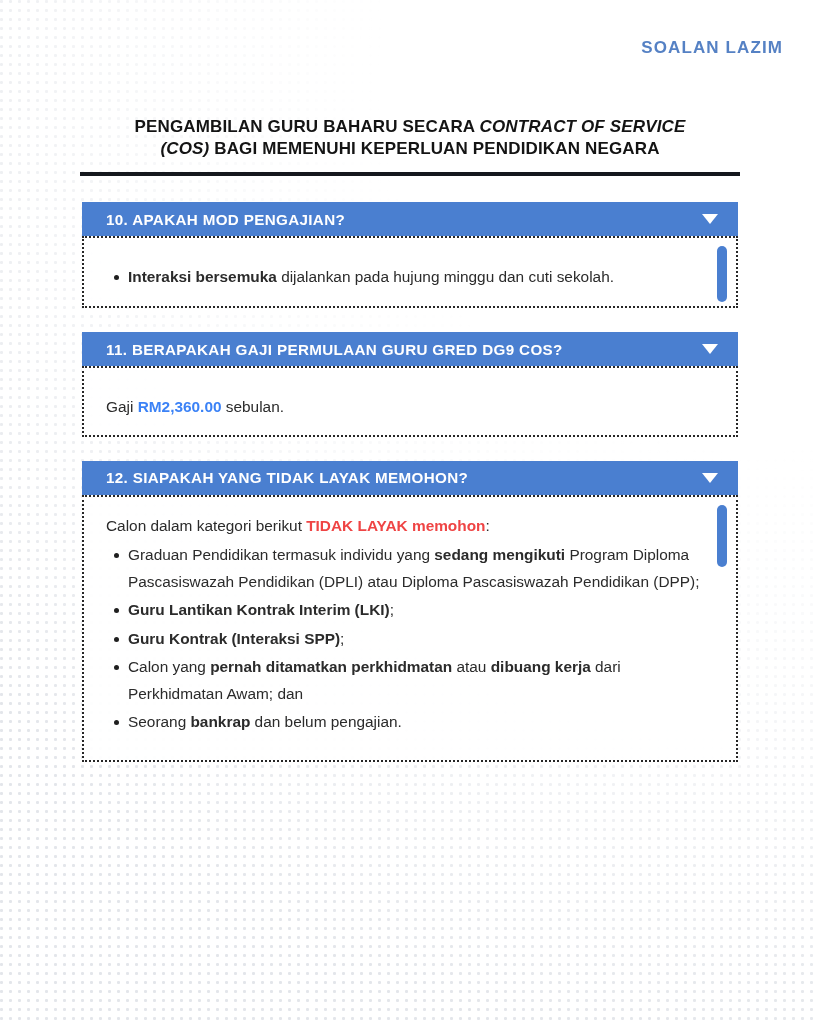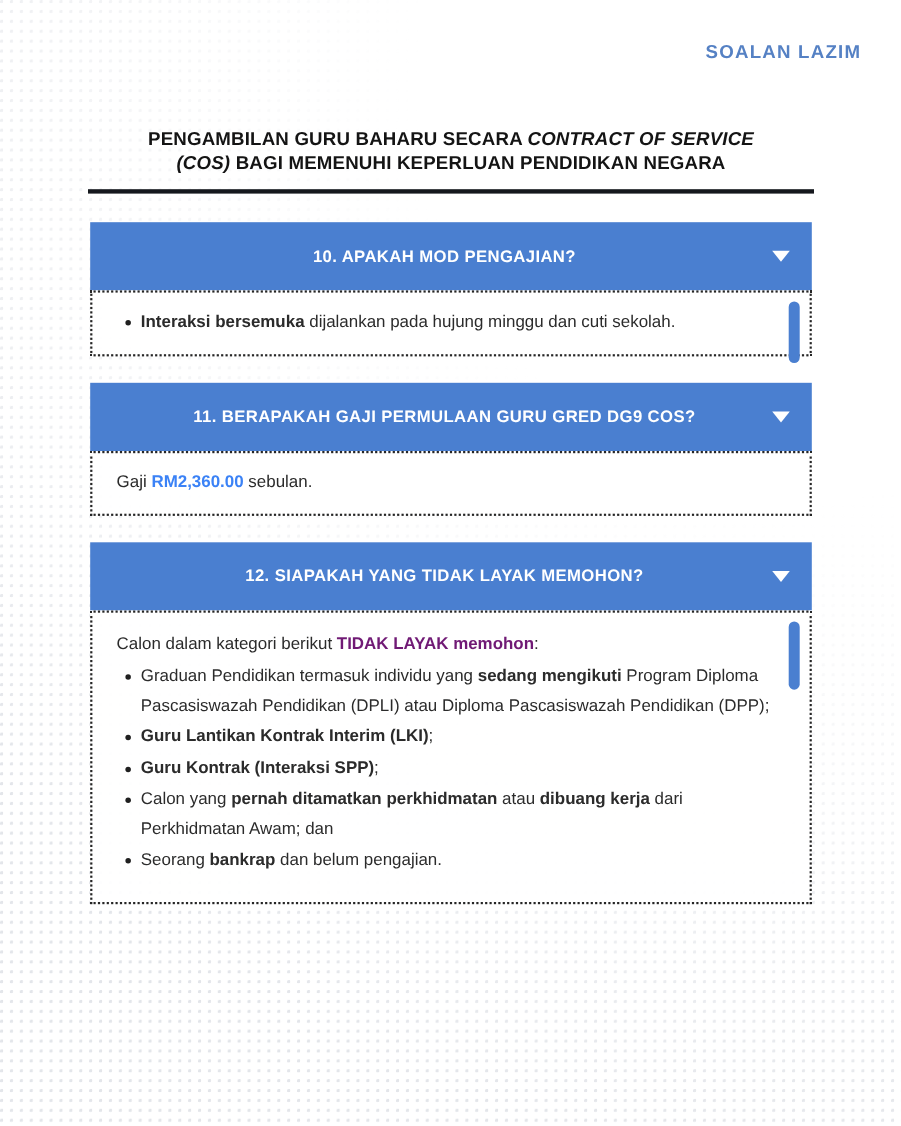--- a/index.html
+++ b/index.html
@@ -80,27 +80,26 @@
   #accordion {
     position: absolute;
     top: 202px;
     left: 82px;
     width: 656px;
   }
   .faq-item { margin-bottom: 24px; }
 
   .faq-header {
     background: #4a7fd0;
-    height: 62px;
+    height: 34px;
     display: flex;
     align-items: center;
     padding: 0 16px 0 24px;
     box-sizing: border-box;
     cursor: pointer;
-    text-align: center;
   }
   .faq-q {
     flex: 1;
     color: #ffffff;
     font-size: 15.2px;
     font-weight: bold;
     letter-spacing: 0.35px;
     white-space: nowrap;
   }
   .chev {
@@ -109,32 +108,32 @@
     border-right: 8px solid transparent;
     border-top: 10px solid #ffffff;
     margin-right: 4px;
     flex: 0 0 auto;
   }
 
   .faq-body {
     border: 2px dotted #262626;
     background: rgba(255,255,255,0.92);
     box-sizing: border-box;
-    padding: 14px 34px 14px 22px;
+    padding: 26px 34px 14px 22px;
     position: relative;
   }
   .faq-body.tall { padding-top: 16px; padding-bottom: 22px; }
 
   .body-text {
     font-size: 15.4px;
     color: #2b2b2b;
     line-height: 1.72;
   }
   .body-text b { color: #3b82f6; font-weight: bold; }
-  .redhl { color: #701a75; font-weight: bold; }
+  .redhl { color: #ef4444; font-weight: bold; }
 
   ul.faq-list {
     margin: 0;
     padding-left: 22px;
     list-style: none;
   }
   ul.faq-list li {
     position: relative;
     margin: 0 0 2px 0;
     font-size: 15.4px;

